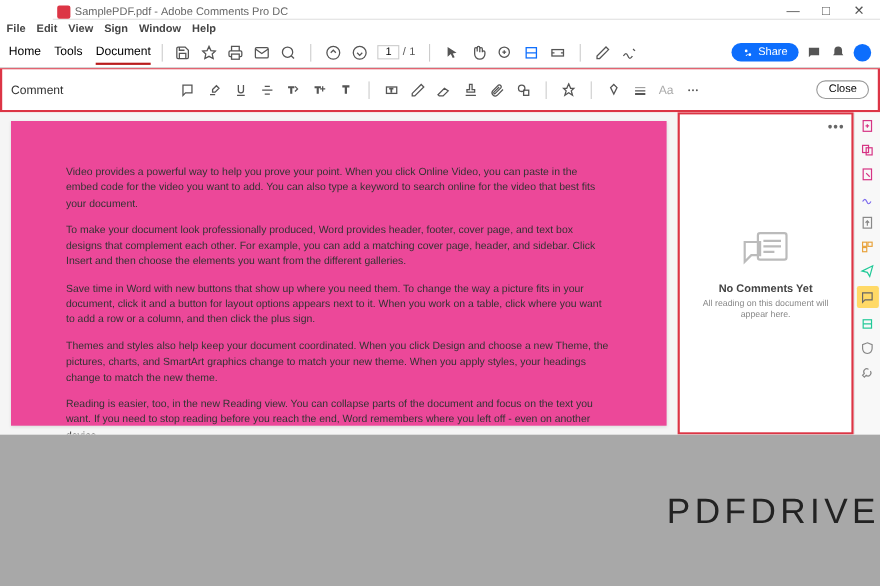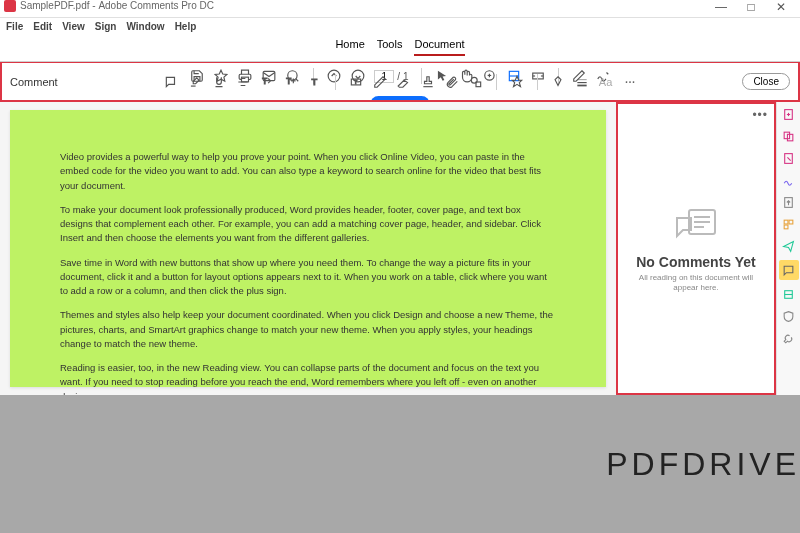--- a/index.html
+++ b/index.html
@@ -1,50 +1,50 @@
 <!DOCTYPE html>
 <html><head>
 <meta charset="utf-8">
 <style>
 * { margin: 0; padding: 0; box-sizing: border-box; }
 body { font-family: "Segoe UI", Arial, sans-serif; font-size: 11px; background: #a8a8a8; width: 800px; height: 533px; overflow: hidden; }
 .app-window { background: #fff; width: 800px; height: 395px; display: flex; flex-direction: column; }
-.titlebar { height: 18px; display: flex; align-items: flex-start; padding: 0 4px; border-bottom: 1px solid #e0e0e0; font-size: 10px; color: #666; }
+.titlebar { height: 18px; display: flex; align-items: flex-end; padding: 0 4px; border-bottom: 1px solid #e0e0e0; font-size: 10px; color: #666; margin-left: 48px; }
 .titlebar .app-icon { width: 12px; height: 12px; background: #dc3545; border-radius: 2px; margin-right: 4px; }
 .titlebar .spacer { flex: 1; }
 .titlebar .winbtn { width: 30px; text-align: center; font-size: 12px; cursor: pointer; color: #555; }
 .menubar { height: 16px; display: flex; align-items: center; padding: 0 6px; font-size: 10px; color: #444; gap: 10px; }
 .menubar span { cursor: pointer; font-weight: bold; }
-.toolbar-top { height: 28px; display: flex; align-items: center; padding: 0 8px; border-bottom: 1px solid #d0d0d0; gap: 6px; flex-direction: column; }
+.toolbar-top { height: 28px; display: flex; align-items: center; padding: 0 8px; border-bottom: 1px solid #d0d0d0; gap: 6px; }
 .tb-tabs { display: flex; gap: 12px; font-size: 11px; }
 .tb-tabs span { cursor: pointer; padding: 4px 0; }
 .tb-tabs .active { border-bottom: 2px solid #b91c1c; color: #000; }
 .tb-divider { width: 1px; height: 16px; background: #ccc; margin: 0 4px; }
 .tb-icons { display: flex; align-items: center; gap: 8px; }
 .tb-icon { width: 16px; height: 16px; display: flex; align-items: center; justify-content: center; cursor: pointer; color: #555; }
 .tb-icon svg { width: 14px; height: 14px; }
 .page-indicator { font-size: 10px; color: #555; display: flex; align-items: center; gap: 3px; }
 .page-indicator input { width: 20px; text-align: center; border: 1px solid #ccc; font-size: 10px; }
 .toolbar-top .spacer { flex: 1; }
 .share-btn { background: #0d6efd; color: #fff; border-radius: 12px; padding: 3px 10px; font-size: 10px; display: flex; align-items: center; gap: 4px; cursor: pointer; }
 .avatar { width: 16px; height: 16px; border-radius: 50%; background: #0d6efd; }
 .comment-bar { height: 40px; display: flex; align-items: center; padding: 0 8px; border: 2px solid #dc3545; border-top-width: 1px; gap: 4px; }
 .comment-bar .label { font-size: 11px; color: #333; margin-right: auto; }
 .ct-icons { display: flex; align-items: center; gap: 8px; margin: 0 auto; }
 .ct-icon { width: 16px; height: 16px; display: flex; align-items: center; justify-content: center; cursor: pointer; color: #555; }
 .ct-icon svg { width: 14px; height: 14px; }
 .close-btn { border: 1px solid #999; border-radius: 10px; padding: 2px 10px; font-size: 10px; cursor: pointer; margin-left: auto; }
 .main-area { flex: 1; display: flex; overflow: hidden; }
 .doc-view { flex: 1; background: #f5f5f5; padding: 8px 10px; overflow: hidden; }
-.page { background: #bef264; width: 100%; height: 100%; padding: 40px 50px 20px 50px; font-size: 9.5px; line-height: 1.5; color: #333; box-shadow: 0 1px 3px rgba(0,0,0,0.1); }
+.page { background: #ec4899; width: 100%; height: 100%; padding: 40px 50px 20px 50px; font-size: 9.5px; line-height: 1.5; color: #333; box-shadow: 0 1px 3px rgba(0,0,0,0.1); }
 .page p { margin-bottom: 10px; }
 .comments-panel { width: 160px; border: 2px solid #dc3545; background: #fff; display: flex; flex-direction: column; align-items: center; justify-content: center; padding: 10px; position: relative; }
 .panel-menu { position: absolute; top: 4px; right: 6px; font-size: 12px; color: #666; cursor: pointer; letter-spacing: 1px; }
 .empty-illustration { margin-bottom: 8px; }
-.empty-title { font-size: 14px; font-weight: 600; color: #444; margin-bottom: 3px; text-align: center; }
+.empty-title { font-size: 10px; font-weight: 600; color: #444; margin-bottom: 3px; text-align: center; }
 .empty-sub { font-size: 8px; color: #888; text-align: center; line-height: 1.3; }
 .right-rail { width: 24px; background: #f8f8f8; border-left: 1px solid #e0e0e0; display: flex; flex-direction: column; align-items: center; padding-top: 4px; gap: 6px; }
 .rail-icon { width: 16px; height: 16px; display: flex; align-items: center; justify-content: center; cursor: pointer; }
 .rail-icon svg { width: 13px; height: 13px; }
 .rail-icon.active { background: #ffd966; border-radius: 2px; padding: 2px; width: 20px; height: 20px; }
 .footer-brand { height: 138px; display: flex; align-items: center; justify-content: flex-end; }
 .footer-brand span { font-size: 32px; letter-spacing: 4px; color: #222; font-weight: 300; }
 </style>
 </head>
 <body>

